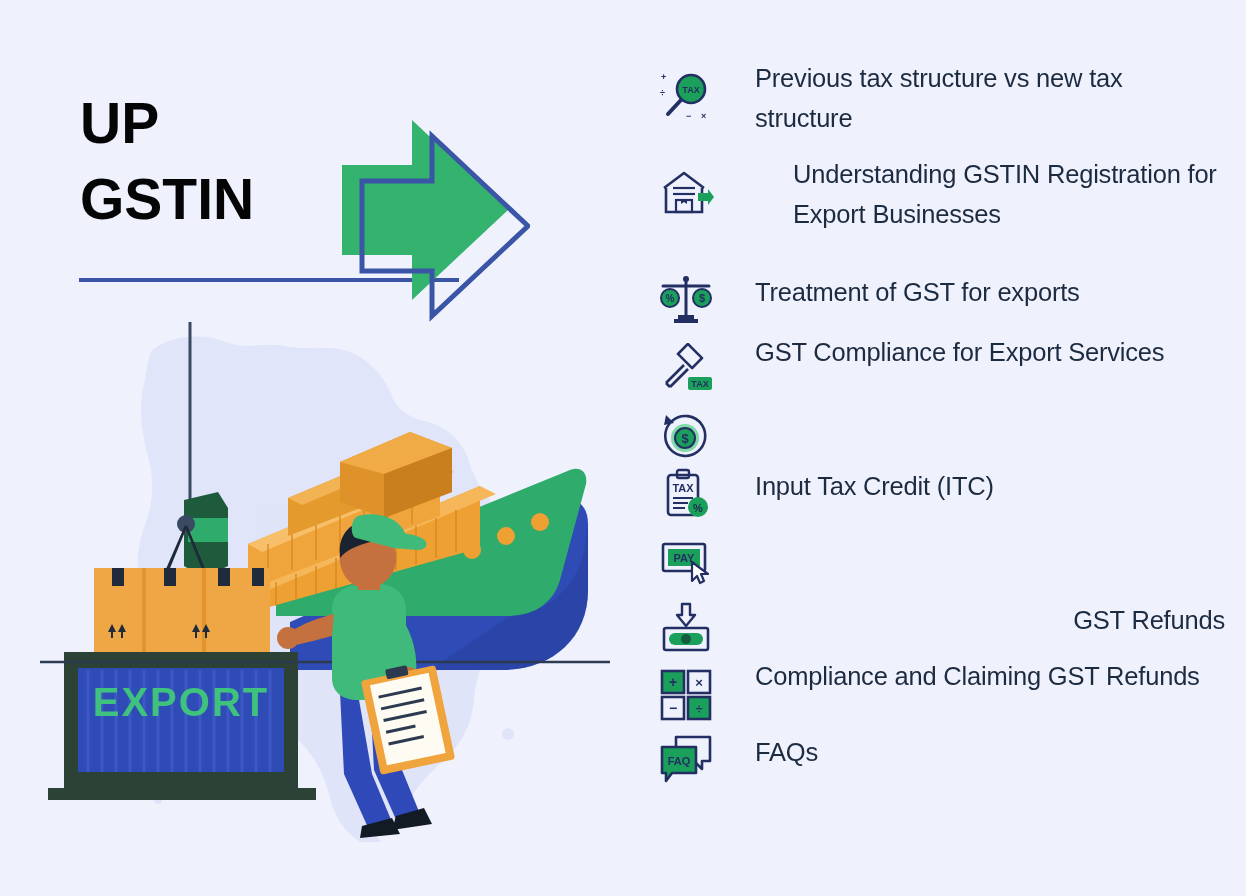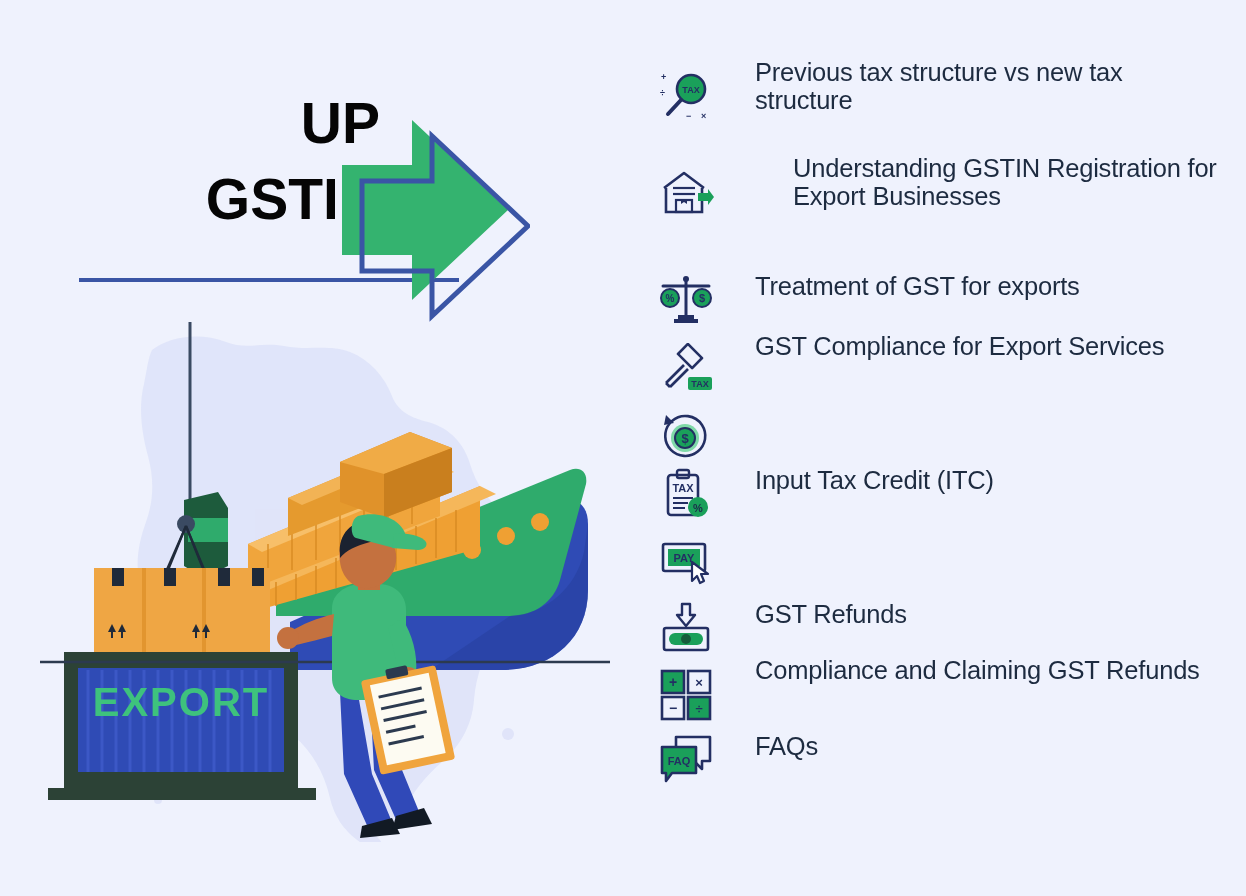--- a/index.html
+++ b/index.html
@@ -37,21 +37,20 @@
     width: 300px;
   }
   .heading-line {
     font-family: "Liberation Sans", sans-serif;
     font-weight: bold;
     font-size: 57px;
     line-height: 76px;
     letter-spacing: 0px;
     color: #050505;
     white-space: nowrap;
-    text-align: right;
   }
 
   .heading-rule {
     position: absolute;
     left: 79px;
     top: 278px;
     width: 380px;
     height: 4px;
     background: #3a55a5;
   }
@@ -90,36 +89,36 @@
     width: 62px;
     height: 58px;
     display: flex;
     align-items: center;
     justify-content: center;
   }
   .item-text {
     margin-left: 38px;
     color: #1d2b40;
     font-size: 25.5px;
-    line-height: 28px;
+    line-height: 40px;
     font-family: "Liberation Sans", sans-serif;
     font-weight: normal;
     letter-spacing: -0.2px;
     padding-top: 2px;
   }
 
   
   .li-0 { height: 96px; }
   .li-1 { height: 118px; gap: 38px; }
   .li-2 { height: 60px; }
   .li-3 { height: 78px; }
   .li-4 { height: 56px; }
   .li-5 { height: 56px; }
   .li-6 { height: 78px; }
-  .li-7 { height: 56px; }
+  .li-7 { height: 56px; justify-content: space-between; }
   .li-8 { height: 76px; }
   .li-9 { height: 56px; }
 
   .li-0 .item-icon { margin-top: 12px; }
   .li-1 .item-icon { margin-top: 12px; }
   .li-3 .item-icon { margin-top: 10px; }
   .li-6 .item-icon { margin-top: 10px; }
   .li-8 .item-icon { margin-top: 10px; }
 </style>
 </head>

